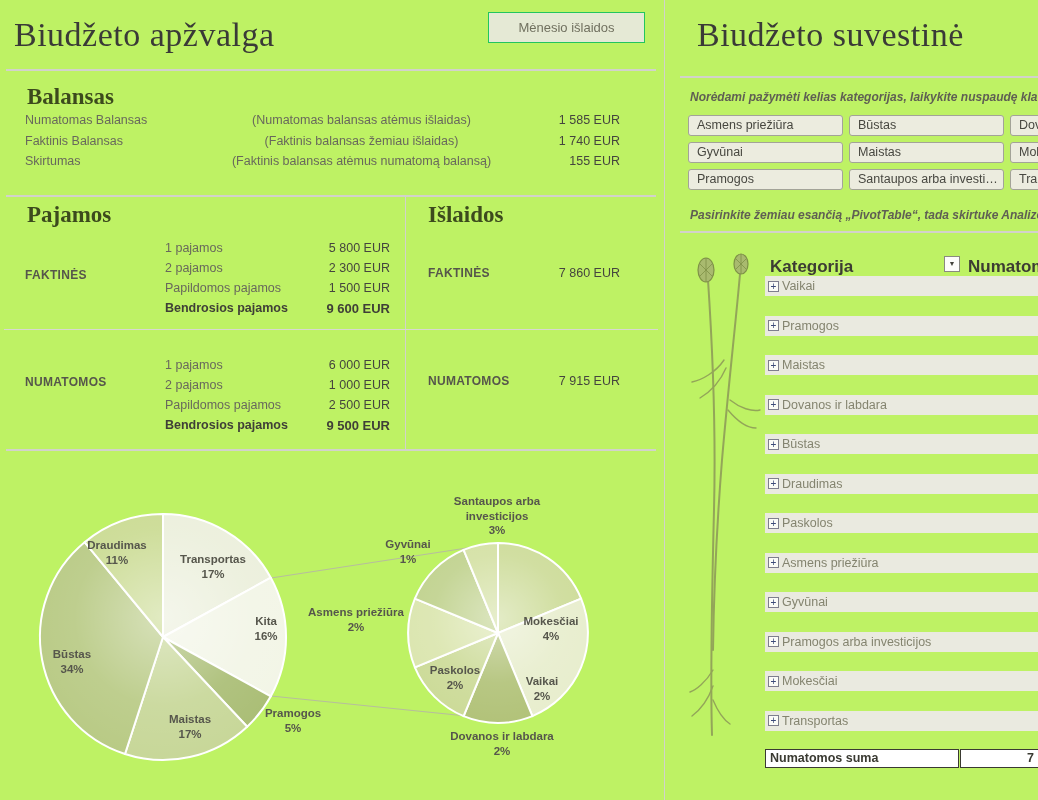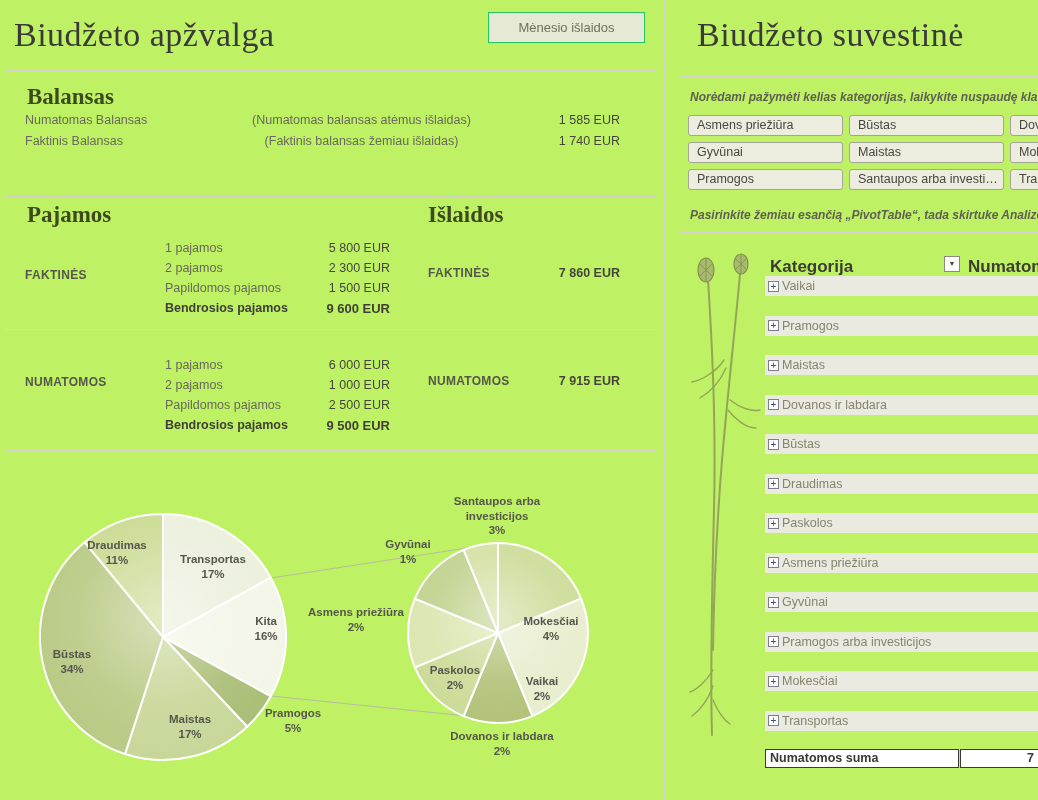--- a/index.html
+++ b/index.html
@@ -27,21 +27,21 @@
 
   .grp-name{font-size:12px;font-weight:700;color:#56564b;letter-spacing:.3px;}
   .inc-rows{width:225px;font-size:12.5px;color:#68685c;}
   .inc-row{display:flex;height:20px;align-items:center;}
   .inc-row .lbl{flex:1;}
   .inc-row .val{text-align:right;color:#45453e;}
   .inc-row.total{font-weight:700;color:#3f3f37;}
   .inc-row.total .val{color:#3f3f37;font-size:13px;}
   .exp-row{display:flex;width:192px;font-size:12.5px;align-items:center;}
   .exp-row .lbl{flex:1;font-weight:700;font-size:12px;letter-spacing:.3px;color:#56564b;}
-  .exp-row .val{text-align:center;color:#45453e;font-weight:bold;}
+  .exp-row .val{text-align:center;color:#45453e;}
 
   
   .note{font-size:12px;font-style:italic;font-weight:700;color:#5f5f53;white-space:nowrap;overflow:hidden;}
   .slicer-grid{display:grid;grid-template-columns:155px 155px 155px;grid-auto-rows:21px;gap:6px;
                width:350px;overflow:hidden;}
   .slicer-btn{background:#ececdf;border:1px solid #a3a398;border-radius:3px;font-size:12.5px;color:#474740;
               padding:0 8px;line-height:19px;white-space:nowrap;overflow:hidden;box-sizing:border-box;cursor:default;}
   .pivot-head{font-size:17px;font-weight:700;color:#3c3c33;white-space:nowrap;}
   .dropdown-btn{width:16px;height:16px;background:#fdfdfa;border:1px solid #8a8a80;box-sizing:border-box;
                 text-align:center;cursor:default;}
@@ -78,20 +78,25 @@
         <span class="bal-formula">(Numatomas balansas atėmus išlaidas)</span>
         <span class="bal-value">1 585 EUR</span>
       </div>
 
       <div class="bal-row">
         <span class="bal-label">Faktinis Balansas</span>
         <span class="bal-formula">(Faktinis balansas žemiau išlaidas)</span>
         <span class="bal-value">1 740 EUR</span>
       </div>
 
+      <div class="bal-row">
+        <span class="bal-label">Skirtumas</span>
+        <span class="bal-formula">(Faktinis balansas atėmus numatomą balansą)</span>
+        <span class="bal-value">155 EUR</span>
+      </div>
     </div>
 
   <div class="abs hline" style="left:6px;top:195px;width:650px;"></div>
   <div class="abs vline" style="left:405px;top:196px;height:254px;"></div>
   <div class="abs hline thin" style="left:4px;top:329px;width:654px;"></div>
   <div class="abs hline" style="left:6px;top:449px;width:650px;"></div>
 
   <div class="abs sec-head" style="left:27px;top:202px;">Pajamos</div>
 
   <div class="abs grp-name" style="left:25px;top:268px;">FAKTINĖS</div>

